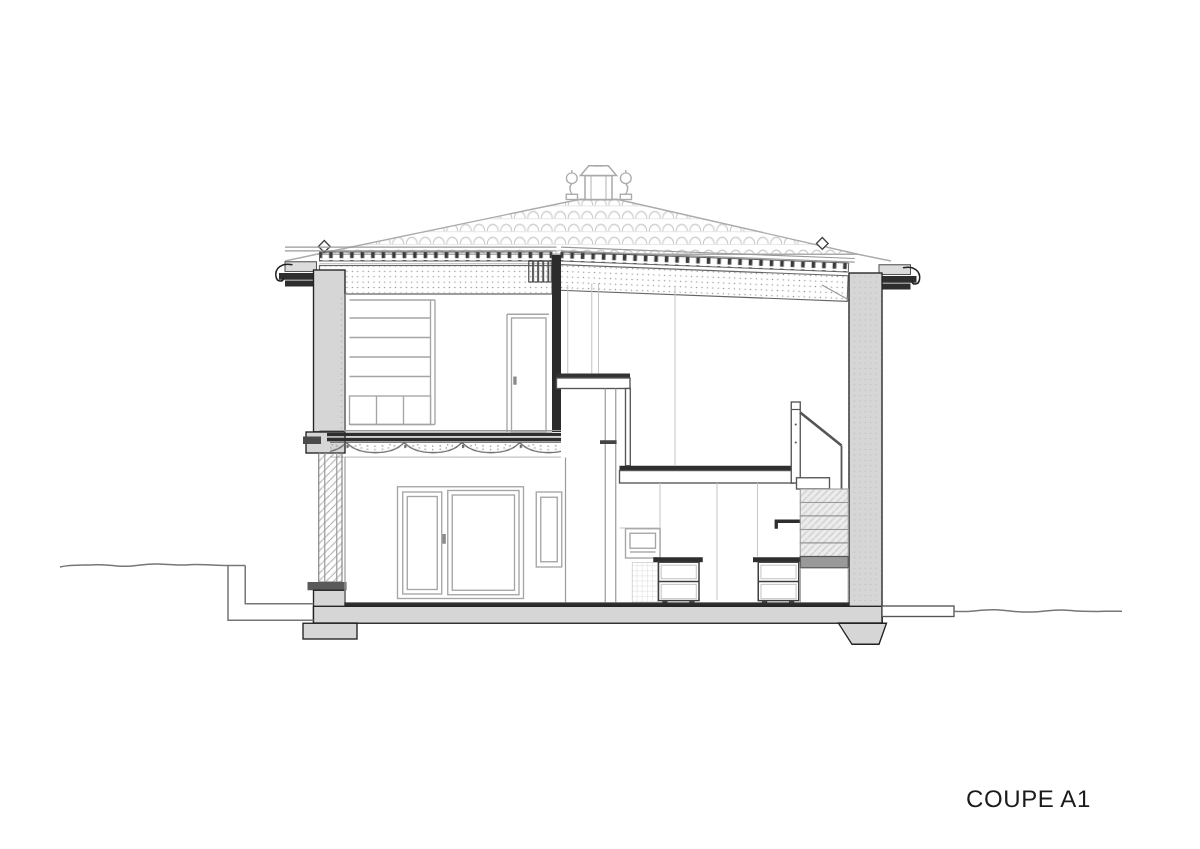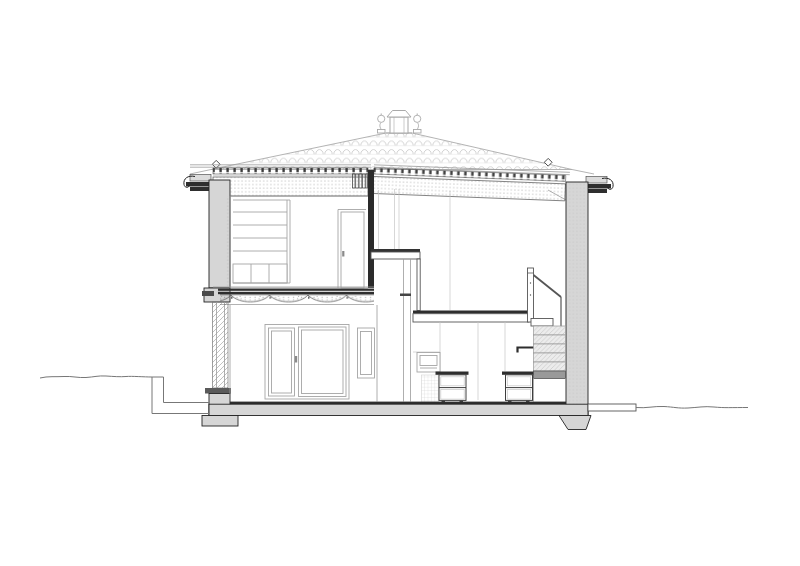--- a/index.html
+++ b/index.html
@@ -257,13 +257,14 @@
   </g>
 
   <g>
     <path class="ground" d="M152,377 L152,413.5 L209,413.5 M163.5,377 L163.5,402.5 L209,402.5 M152,377 H163.5"></path>
   </g>
   <path class="ground" d="M40,378 c8,-2 16,-1 24,-1.5 c8,-0.5 14,1.5 22,1 c8,-0.5 12,-2 20,-1.5 c8,0.5 14,1 20,0.5 c6,-0.5 18,0.5 26,0.5"></path>
   <rect x="588" y="404" width="48" height="7" class="cut"></rect>
   <path class="ground" d="M636,407.5 c10,1 18,-1.5 28,-1 c10,0.5 14,2 24,1.5 c10,-0.5 16,-2 26,-1 c10,1 18,0.5 34,0.5"></path>
 </svg>
 
+<div class="section-label">COUPE A1</div>
 </div>
 
 </body></html>

